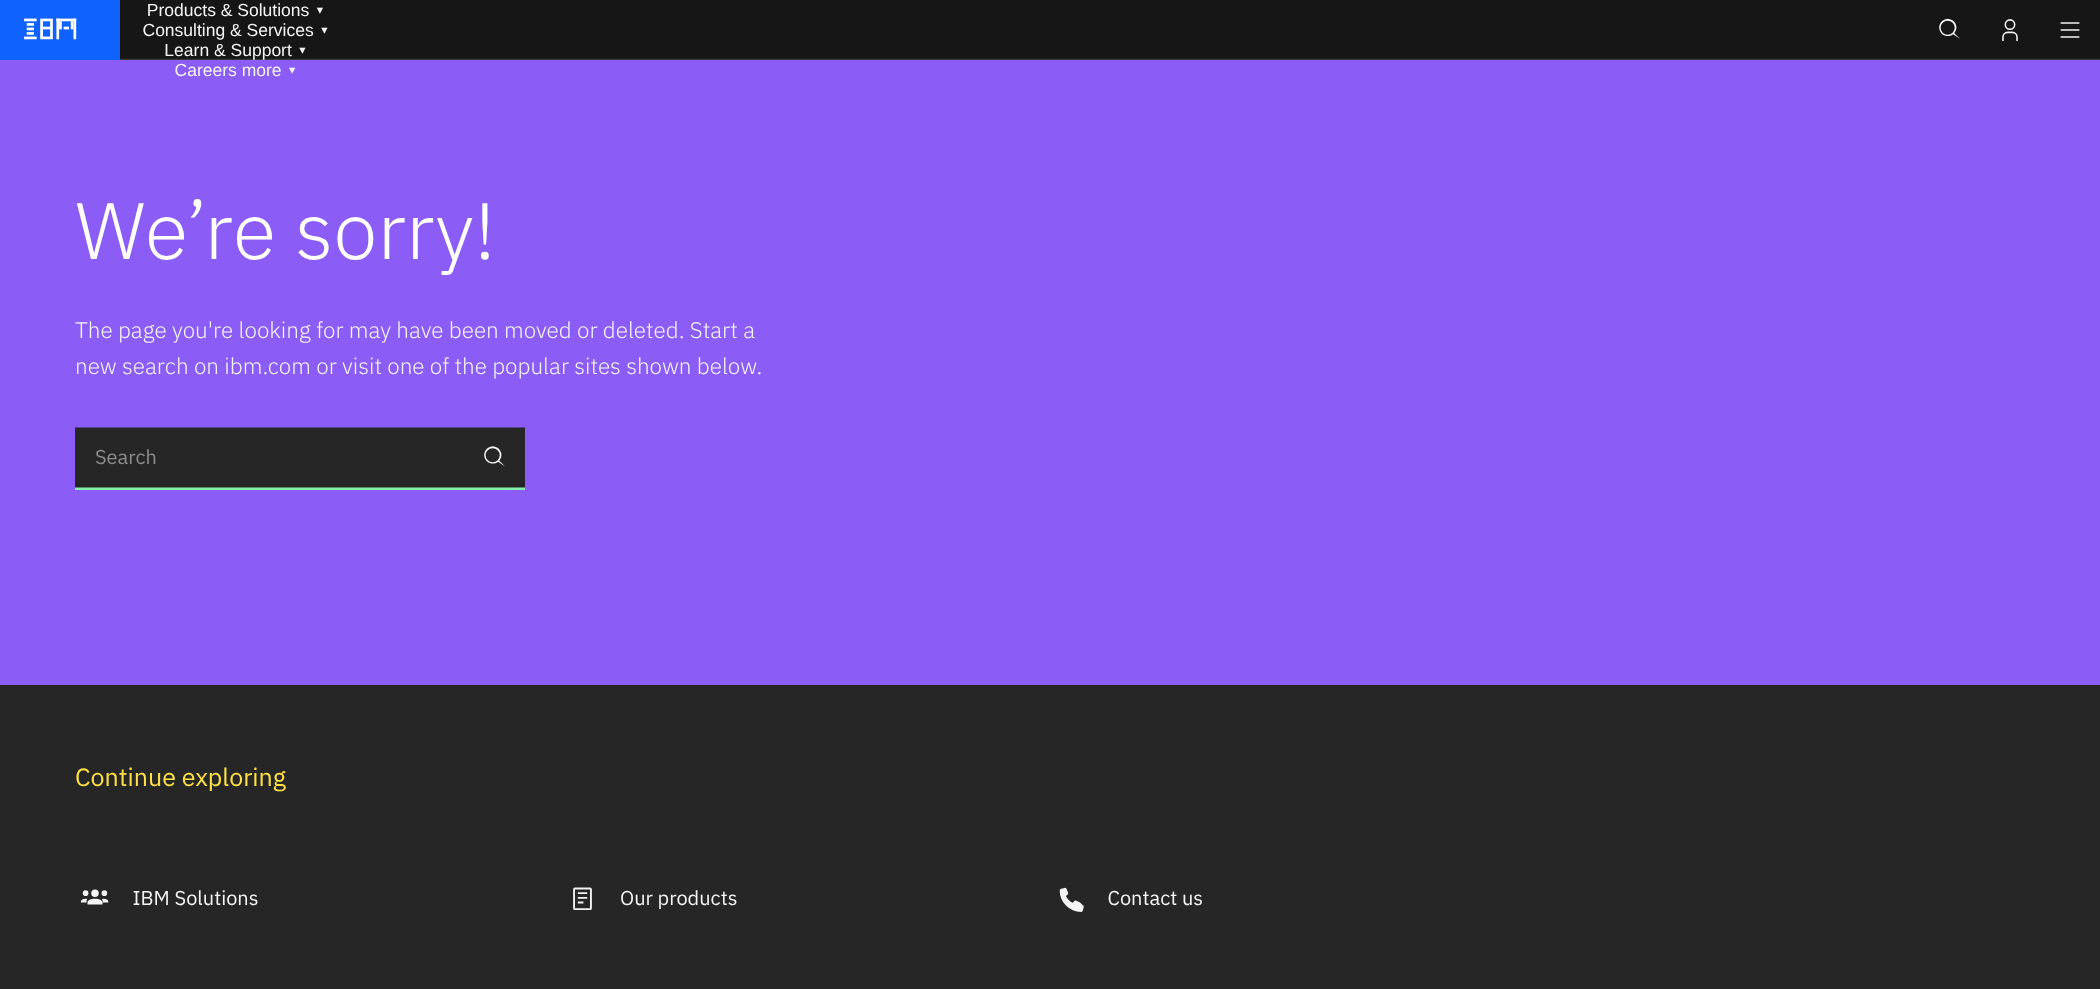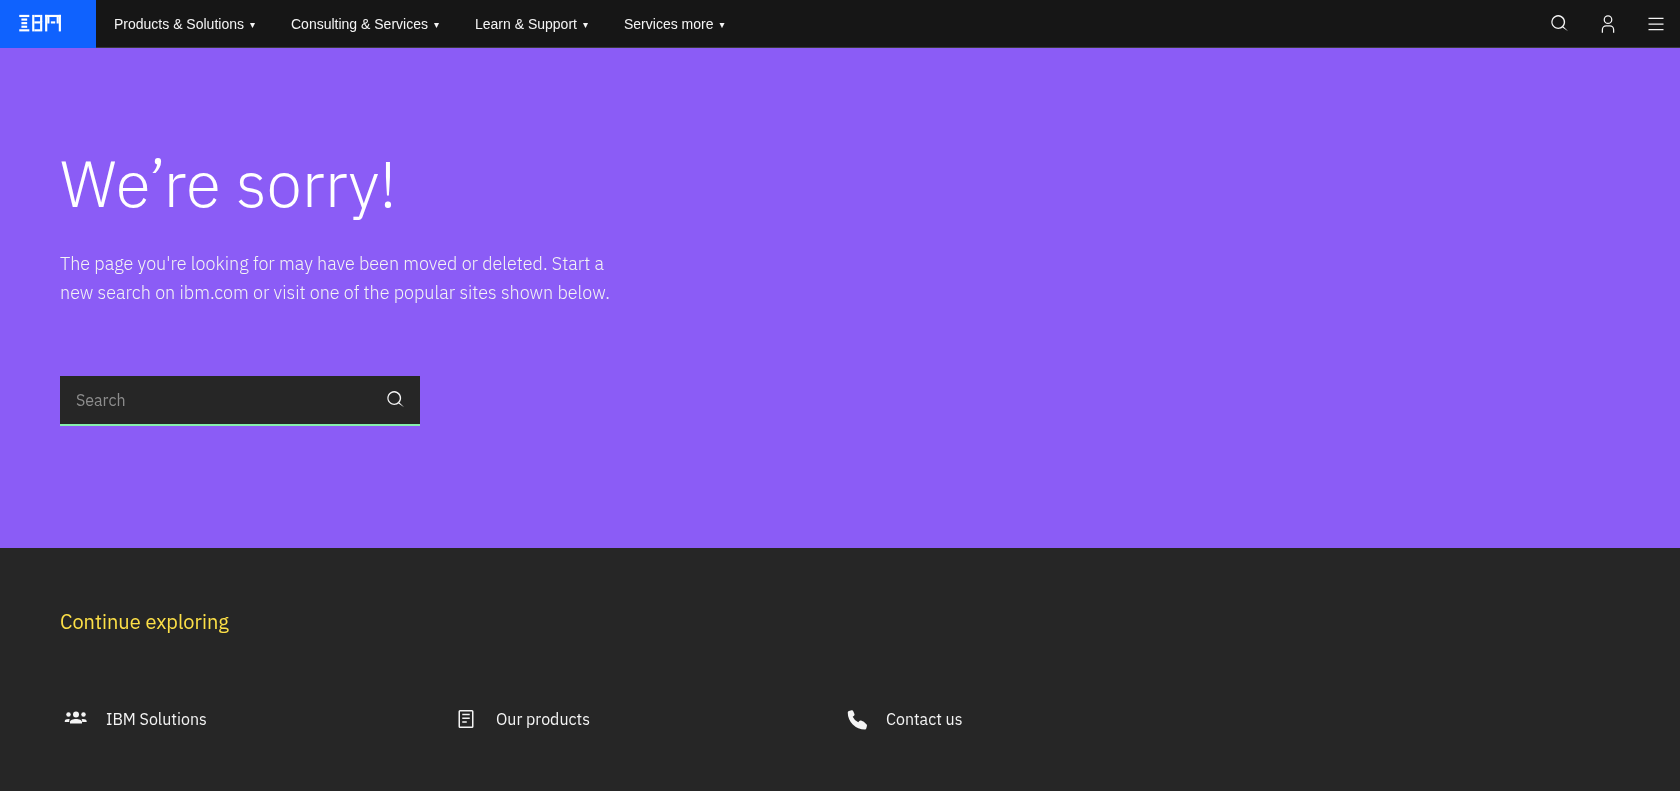--- a/index.html
+++ b/index.html
@@ -17,21 +17,21 @@
       display: flex; align-items: center; height: 100%;
     }
     .nav-logo {
       display: flex; align-items: center; justify-content: center;
       width: 96px; height: 48px;
       background: #0f62fe;
       flex-shrink: 0;
     }
     .nav-logo svg { width: 58px; height: 23px; }
     .nav-links {
-      display: flex; align-items: flex-start; height: 100%;
+      display: flex; align-items: center; height: 100%; flex-direction: column;
     }
     .nav-link {
       display: flex; align-items: center; gap: 6px;
       height: 48px; padding: 0 18px;
       color: #f4f4f4; font-size: 14px;
       cursor: pointer; white-space: nowrap;
       border: none; background: none;
       transition: background 0.15s;
     }
     .nav-link .chevron { font-size: 10px; }
@@ -61,21 +61,21 @@
       color: #fff;
       margin-bottom: 32px;
       line-height: 1.1;
     }
     .hero p {
       font-size: 18px;
       color: #f4f4f4;
       max-width: 580px;
       line-height: 1.6;
       font-weight: 300;
-      margin-bottom: 68px;
+      margin-bottom: 34px;
     }
     .search-bar {
       display: flex;
       align-items: center;
       width: 360px;
       border: none;
       border-bottom: 2px solid #86efac;
       background: #262626;
       position: relative;
     }
@@ -168,21 +168,21 @@
       </button>
       <button class="nav-link">
         <span>Consulting &amp; Services</span>
         <span class="chevron">▾</span>
       </button>
       <button class="nav-link">
         <span>Learn &amp; Support</span>
         <span class="chevron">▾</span>
       </button>
       <button class="nav-link">
-        <span>Services more</span>
+        <span>Careers more</span>
         <span class="chevron">▾</span>
       </button>
     </div>
   </div>
   <div class="nav-right">
     <button class="nav-icon-btn">
       <svg width="20" height="20" viewBox="0 0 32 32" fill="currentColor">
         <path d="M29 27.586l-7.552-7.552A11.018 11.018 0 1 0 20 21.414zM13 22a9 9 0 1 1 9-9 9.01 9.01 0 0 1-9 9z"></path>
       </svg>
     </button>

